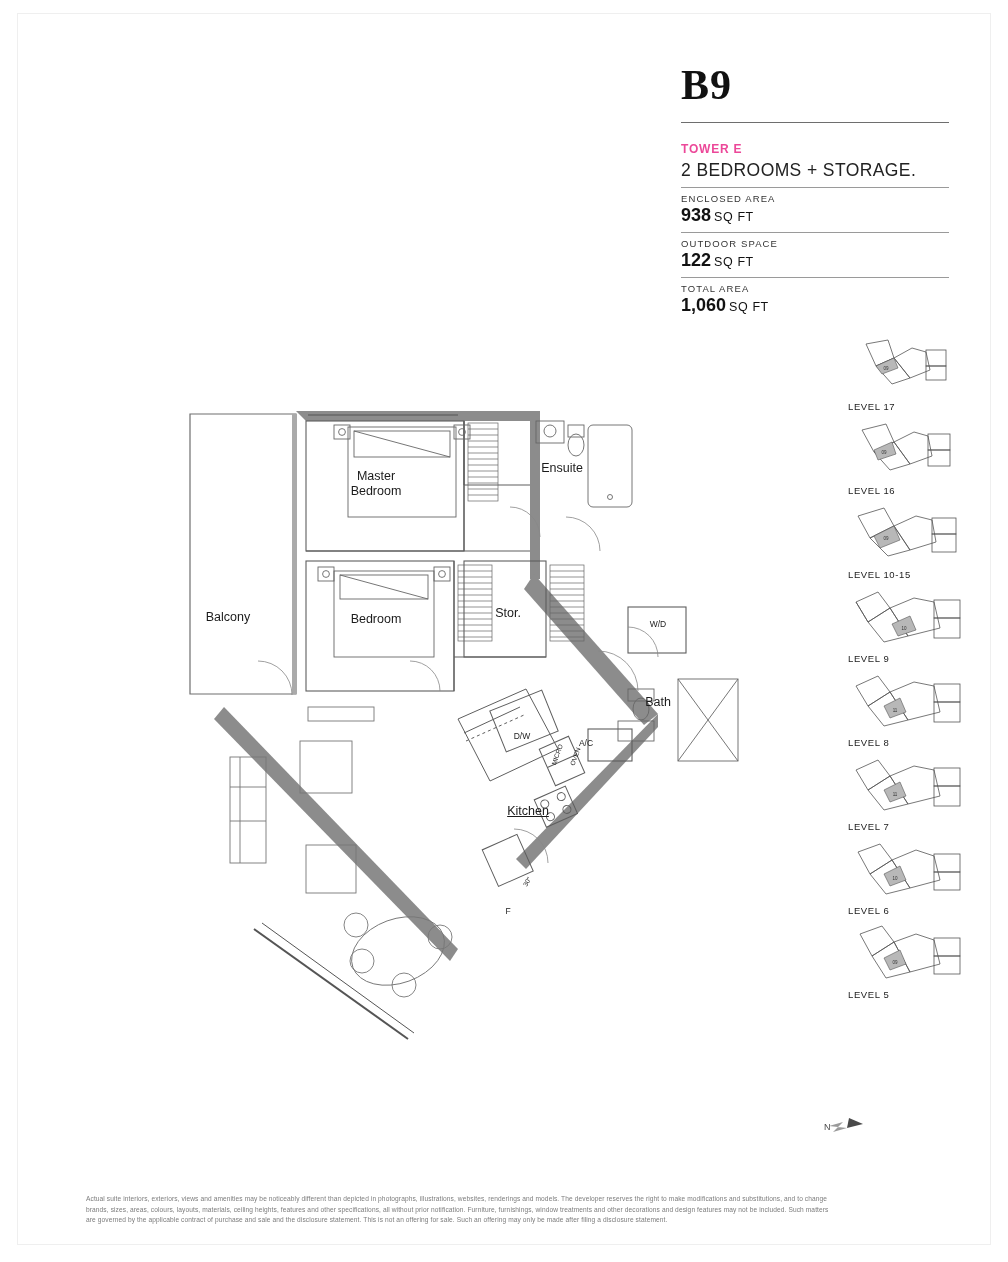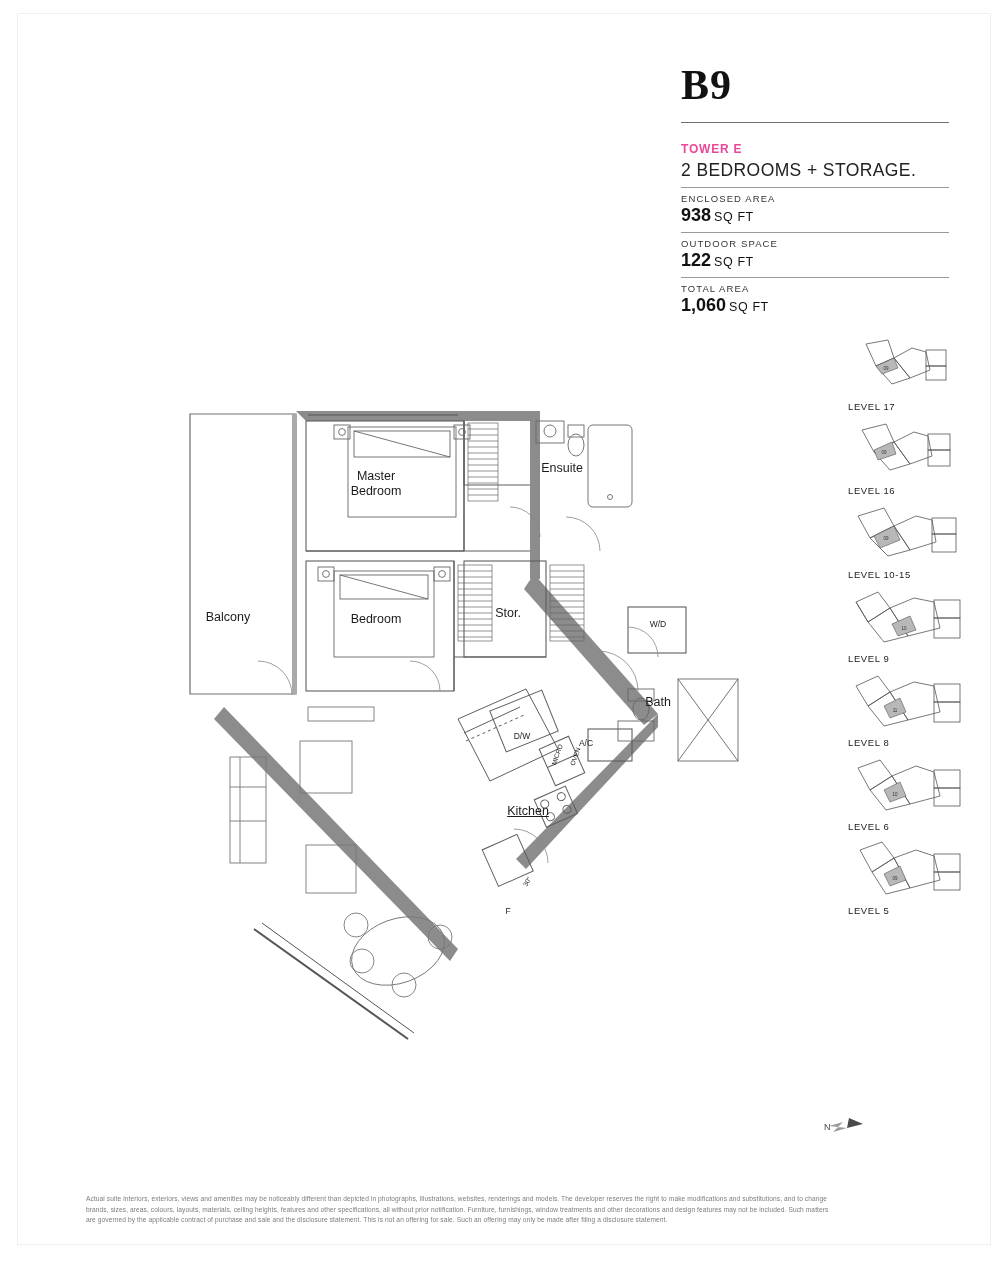--- a/index.html
+++ b/index.html
@@ -270,20 +270,36 @@
               <rect x="86" y="12" width="26" height="18"></rect>
               <rect x="86" y="30" width="26" height="20"></rect>
             </g>
             <polygon points="36,34 52,26 58,40 42,46" fill="#b8b8b8" stroke="#555" stroke-width="0.6"></polygon>
             <text x="47" y="40" font-family="Liberation Sans, sans-serif" font-size="4.5" fill="#333" text-anchor="middle">11</text>
           </svg>
         </div>
         <div class="kp-label">LEVEL 8</div>
       </div>
 
+      <div class="keyplan">
+        <div class="kp-art">
+          <svg width="120" height="64" viewBox="0 0 120 64">
+            <g fill="none" stroke="#555" stroke-width="0.8">
+              <path d="M8 14 L30 4 L42 20 L20 34 Z"></path>
+              <path d="M42 20 L66 10 L86 14 L92 40 L60 48 Z"></path>
+              <path d="M20 34 L42 20 L60 48 L36 54 Z"></path>
+              <rect x="86" y="12" width="26" height="18"></rect>
+              <rect x="86" y="30" width="26" height="20"></rect>
+            </g>
+            <polygon points="36,34 52,26 58,40 42,46" fill="#b8b8b8" stroke="#555" stroke-width="0.6"></polygon>
+            <text x="47" y="40" font-family="Liberation Sans, sans-serif" font-size="4.5" fill="#333" text-anchor="middle">11</text>
+          </svg>
+        </div>
+        <div class="kp-label">LEVEL 7</div>
+      </div>
 
       <div class="keyplan">
         <div class="kp-art">
           <svg width="120" height="64" viewBox="0 0 120 64">
             <g fill="none" stroke="#555" stroke-width="0.8">
               <path d="M10 12 L32 4 L44 20 L22 34 Z"></path>
               <path d="M44 20 L68 10 L86 16 L92 40 L62 48 Z"></path>
               <path d="M22 34 L44 20 L62 48 L38 54 Z"></path>
               <rect x="86" y="14" width="26" height="18"></rect>
               <rect x="86" y="32" width="26" height="18"></rect>

